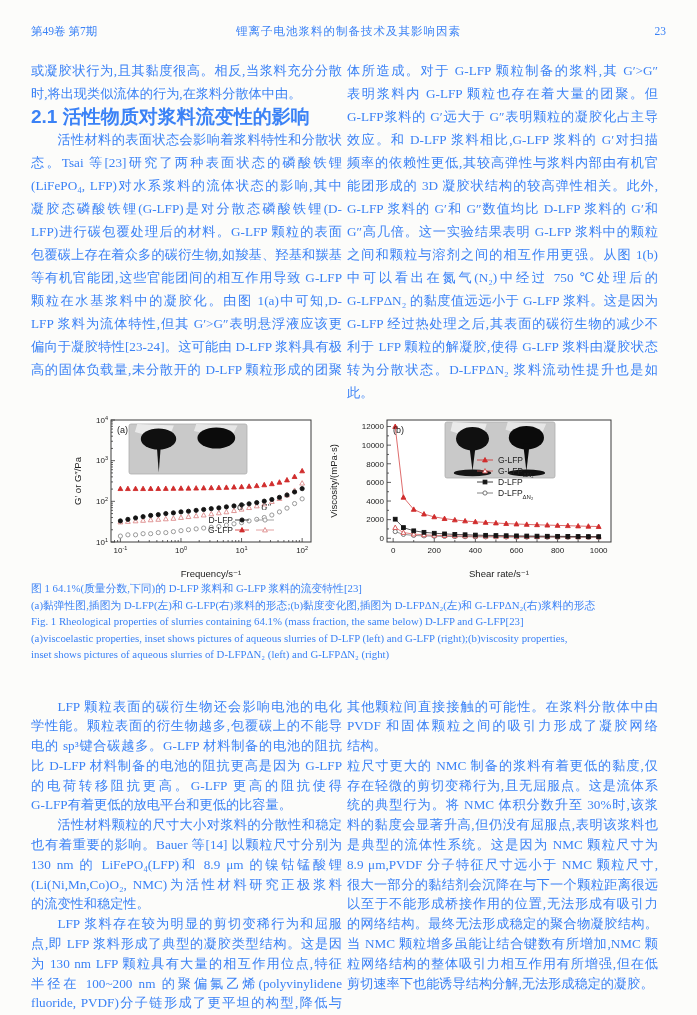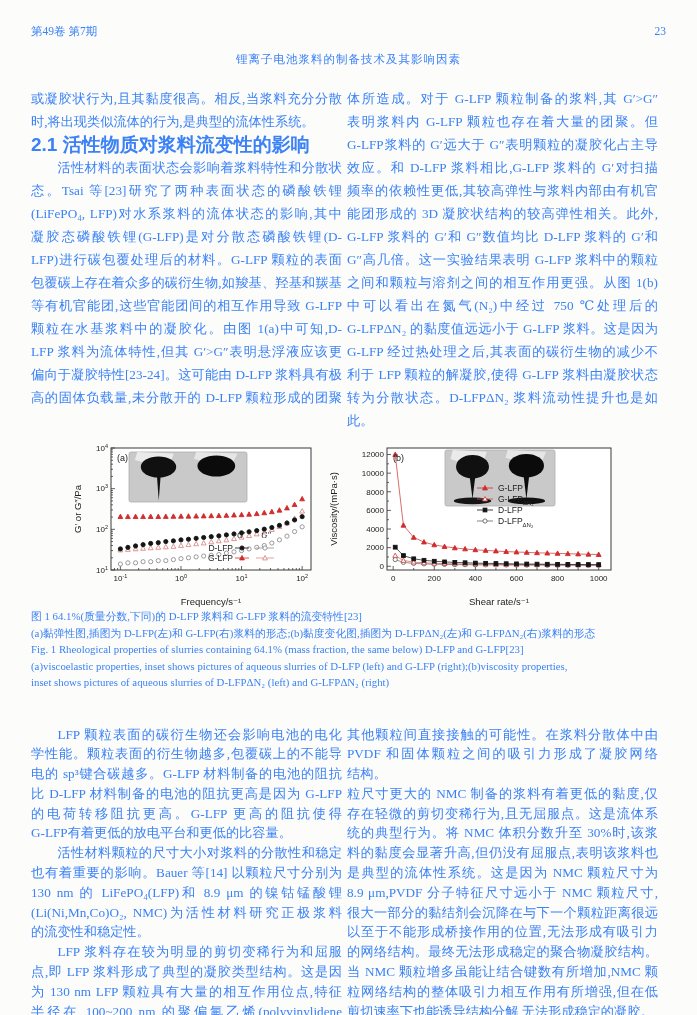--- a/index.html
+++ b/index.html
@@ -1,21 +1,21 @@
 <!DOCTYPE html>
 <html><head>
 <meta charset="utf-8">
 <style>
   html,body{margin:0;padding:0;background:#9a9a9a;}
   .page{width:697px;height:1015px;margin:0 auto;background:#fcfcfa;color:#3b82f6;
     font-family:"Liberation Serif","DejaVu Serif",serif;position:relative;overflow:hidden;
     box-sizing:border-box;padding:24px 31px 0;}
   .hdr{display:grid;grid-template-columns:1fr auto 1fr;font-size:11.5px;line-height:15px;}
   .hdr .l{text-align:left;}
-  .hdr .c{text-align:center;letter-spacing:1px;margin-top:28px;}
+  .hdr .c{text-align:center;letter-spacing:1px;}
   .hdr .r{text-align:right;}
   .cols{display:flex;gap:5px;}
   .cols.top{margin-top:20px;}
   .cols.bot{margin-top:34px;}
   .col{width:311px;font-size:13.2px;}
   .top .col .ln{line-height:23px;}
   .bot .col .ln{line-height:19.8px;}
   .ln{text-align:justify;text-align-last:justify;}
   .ln.ind{text-indent:2em;}
   .ln.end{text-align-last:left;}
@@ -32,21 +32,21 @@
 <div class="page">
   <div class="hdr">
     <span class="l">第49卷  第7期</span>
     <span class="c">锂离子电池浆料的制备技术及其影响因素</span>
     <span class="r">23</span>
   </div>
 
   <div class="cols top">
     <div class="col">
         <div class="ln">或凝胶状行为,且其黏度很高。相反,当浆料充分分散</div>
-        <div class="ln end">时,将出现类似流体的行为,是典型的流体性系统。</div>
+        <div class="ln end">时,将出现类似流体的行为,在浆料分散体中由。</div>
         <div class="ln hd">2.1  活性物质对浆料流变性的影响</div>
         <div class="ln ind">活性材料的表面状态会影响着浆料特性和分散状</div>
         <div class="ln">态。Tsai 等[23]研究了两种表面状态的磷酸铁锂</div>
         <div class="ln">(LiFePO₄, LFP)对水系浆料的流体状态的影响,其中</div>
         <div class="ln">凝胶态磷酸铁锂(G-LFP)是对分散态磷酸铁锂(D-</div>
         <div class="ln">LFP)进行碳包覆处理后的材料。G-LFP 颗粒的表面</div>
         <div class="ln">包覆碳上存在着众多的碳衍生物,如羧基、羟基和羰基</div>
         <div class="ln">等有机官能团,这些官能团间的相互作用导致 G-LFP</div>
         <div class="ln">颗粒在水基浆料中的凝胶化。由图 1(a)中可知,D-</div>
         <div class="ln">LFP 浆料为流体特性,但其 G′&gt;G″表明悬浮液应该更</div>

